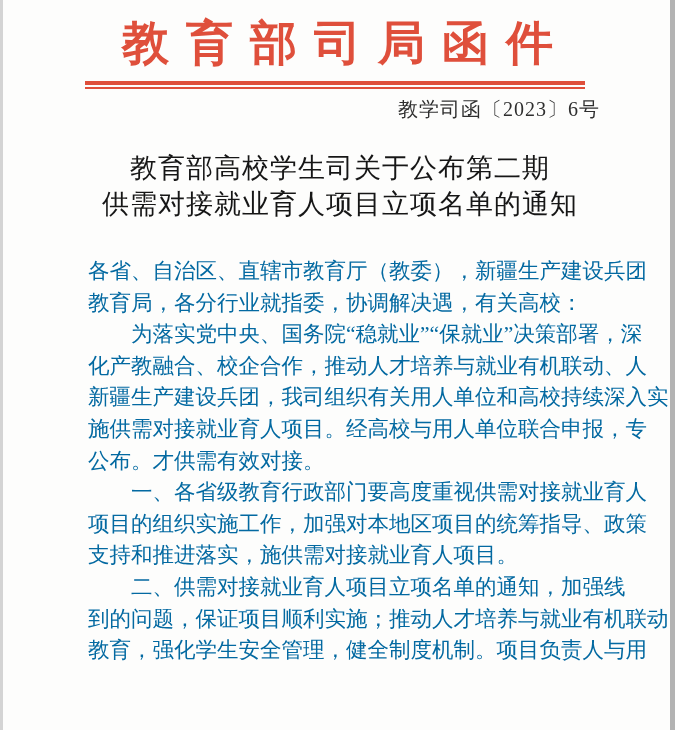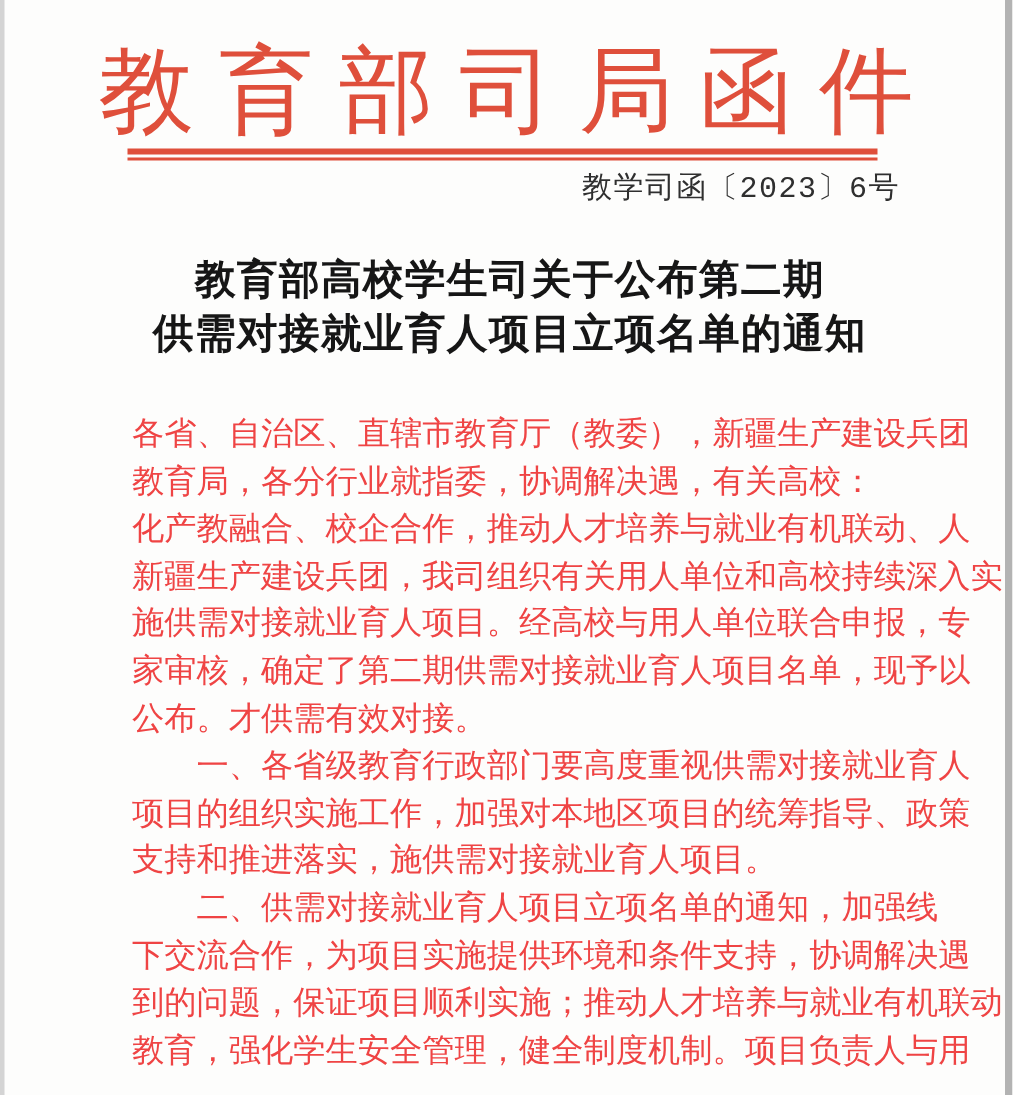--- a/index.html
+++ b/index.html
@@ -14,55 +14,54 @@
   }
   .scan-edge-left {
     position:absolute; left:0; top:0; bottom:0; width:3px;
     background:#d4d4d4;
   }
   .scan-edge-right {
     position:absolute; right:0; top:0; bottom:0; width:5px;
     background:#b3b3b3;
   }
   .letterhead {
-    margin-top: 31px;
+    margin-top: 13px;
     text-align: center;
     color: #df4f3b;
-    font-size: 63px;
-    font-weight: normal;
+    font-size: 47px;
+    font-weight: bold;
     letter-spacing: 17px;
     text-indent: 17px;
     line-height: 60px;
     white-space: nowrap;
   }
   .rule-wrap { margin: 8px 90px 0 85px; }
   .rule-thick { height: 4px; background: #df4f3b; }
   .rule-thin  { height: 2px; background: #df4f3b; margin-top: 2px; }
   .doc-number {
     margin: 7px 75px 0 85px;
     text-align: right;
     font-size: 20px;
     line-height: 26px;
     color: #2f2f2f;
     letter-spacing: 1px;
-    font-family: Liberation Mono, monospace;
   }
   .notice-title {
     margin: 28px 80px 2px 85px;
     text-align: center;
     color: #161616;
     font-size: 27px;
-    font-weight: bold;
+    font-weight: normal;
     line-height: 36px;
     letter-spacing: 1px;
   }
   .body-block {
     margin: 34px 0 0 88px;
     width: 505px;
-    color: #ef4444;
+    color: #0369a1;
     font-size: 21.5px;
     line-height: 31.6px;
   }
   .bl {
     text-align: justify;
     text-align-last: justify;
     white-space: nowrap;
   }
   .bl.end { text-align-last: left; }
   .bl.indent { text-indent: 43px; }
@@ -84,26 +83,25 @@
   <div class="doc-number">教学司函〔2023〕6号</div>
 
   <div class="notice-title">
     <div>教育部高校学生司关于公布第二期</div>
     <div>供需对接就业育人项目立项名单的通知</div>
   </div>
 
   <div class="body-block">
     <div class="bl">各省、自治区、直辖市教育厅（教委），新疆生产建设兵团</div>
     <div class="bl end">教育局，各分行业就指委，协调解决遇，有关高校：</div>
+    <div class="bl indent">为落实党中央、国务院“稳就业”“保就业”决策部署，深</div>
     <div class="bl">化产教融合、校企合作，推动人才培养与就业有机联动、人</div>
     <div class="bl">新疆生产建设兵团，我司组织有关用人单位和高校持续深入实</div>
     <div class="bl">施供需对接就业育人项目。经高校与用人单位联合申报，专</div>
-    <div class="bl">家审核，确定了第二期供需对接就业育人项目名单，现予以</div>
     <div class="bl end">公布。才供需有效对接。</div>
     <div class="bl indent">一、各省级教育行政部门要高度重视供需对接就业育人</div>
     <div class="bl">项目的组织实施工作，加强对本地区项目的统筹指导、政策</div>
     <div class="bl end">支持和推进落实，施供需对接就业育人项目。</div>
     <div class="bl indent">二、供需对接就业育人项目立项名单的通知，加强线</div>
-    <div class="bl">下交流合作，为项目实施提供环境和条件支持，协调解决遇</div>
     <div class="bl">到的问题，保证项目顺利实施；推动人才培养与就业有机联动</div>
     <div class="bl">教育，强化学生安全管理，健全制度机制。项目负责人与用</div>
   </div>
 </div>
 
 </body></html>

